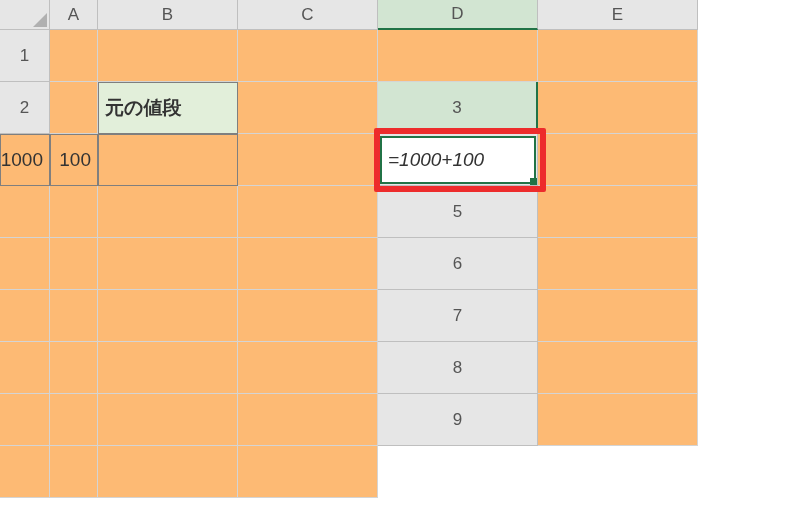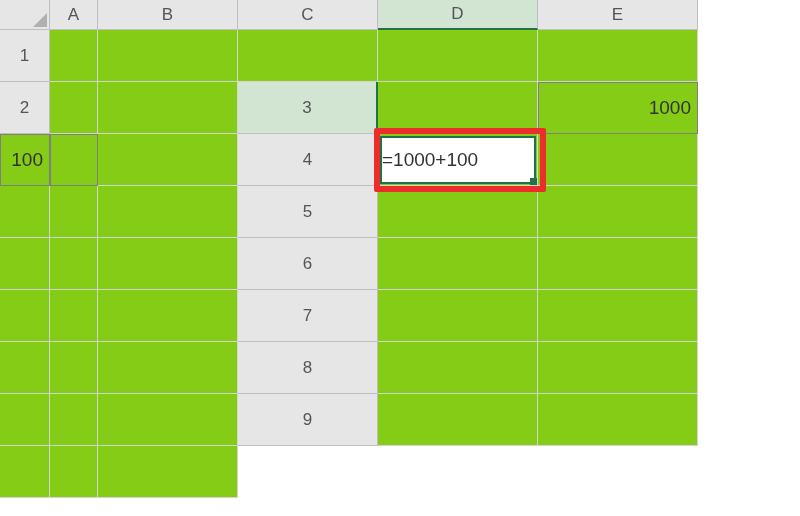--- a/index.html
+++ b/index.html
@@ -21,21 +21,21 @@
       grid-template-columns: 50px 48px 140px 140px 160px 160px;
       grid-template-rows: 30px repeat(9, 52px);
       position: relative;
     }
     .cell {
       border-right: 1px solid #d4d4d4;
       border-bottom: 1px solid #d4d4d4;
       display: flex;
       align-items: center;
       padding: 0 6px;
-      background: #84cc16;
+      background: #fdba74;
       color: #333;
       position: relative;
     }
     .col-header {
       background: #e6e6e6;
       color: #555;
       justify-content: center;
       font-size: 17px;
       border-right: 1px solid #bfbfbf;
       border-bottom: 1px solid #bfbfbf;
@@ -94,23 +94,25 @@
       pointer-events: none;
       z-index: 10;
       border-radius: 2px;
     }
     .editing-cell {
       position: absolute;
       border: 2px solid #217346;
       background: #ffffff;
       display: flex;
       align-items: center;
+      padding-left: 6px;
       font-size: 19px;
       color: #333;
       z-index: 5;
+      font-style: italic;
     }
     .editing-cell::after {
       content: "";
       position: absolute;
       right: -3px;
       bottom: -3px;
       width: 7px;
       height: 7px;
       background: #217346;
     }
@@ -129,20 +131,21 @@
 
   <div class="cell row-header">1</div>
   <div class="cell"></div>
   <div class="cell"></div>
   <div class="cell"></div>
   <div class="cell"></div>
   <div class="cell"></div>
 
   <div class="cell row-header">2</div>
   <div class="cell"></div>
+  <div class="cell data-header">元の値段</div>
   <div class="cell"></div>
 
   <div class="cell row-header selected">3</div>
   <div class="cell"></div>
   <div class="cell data-cell">1000</div>
   <div class="cell data-cell">100</div>
   <div class="cell data-cell left"></div>
   <div class="cell"></div>
 
   <div class="cell row-header">4</div>

